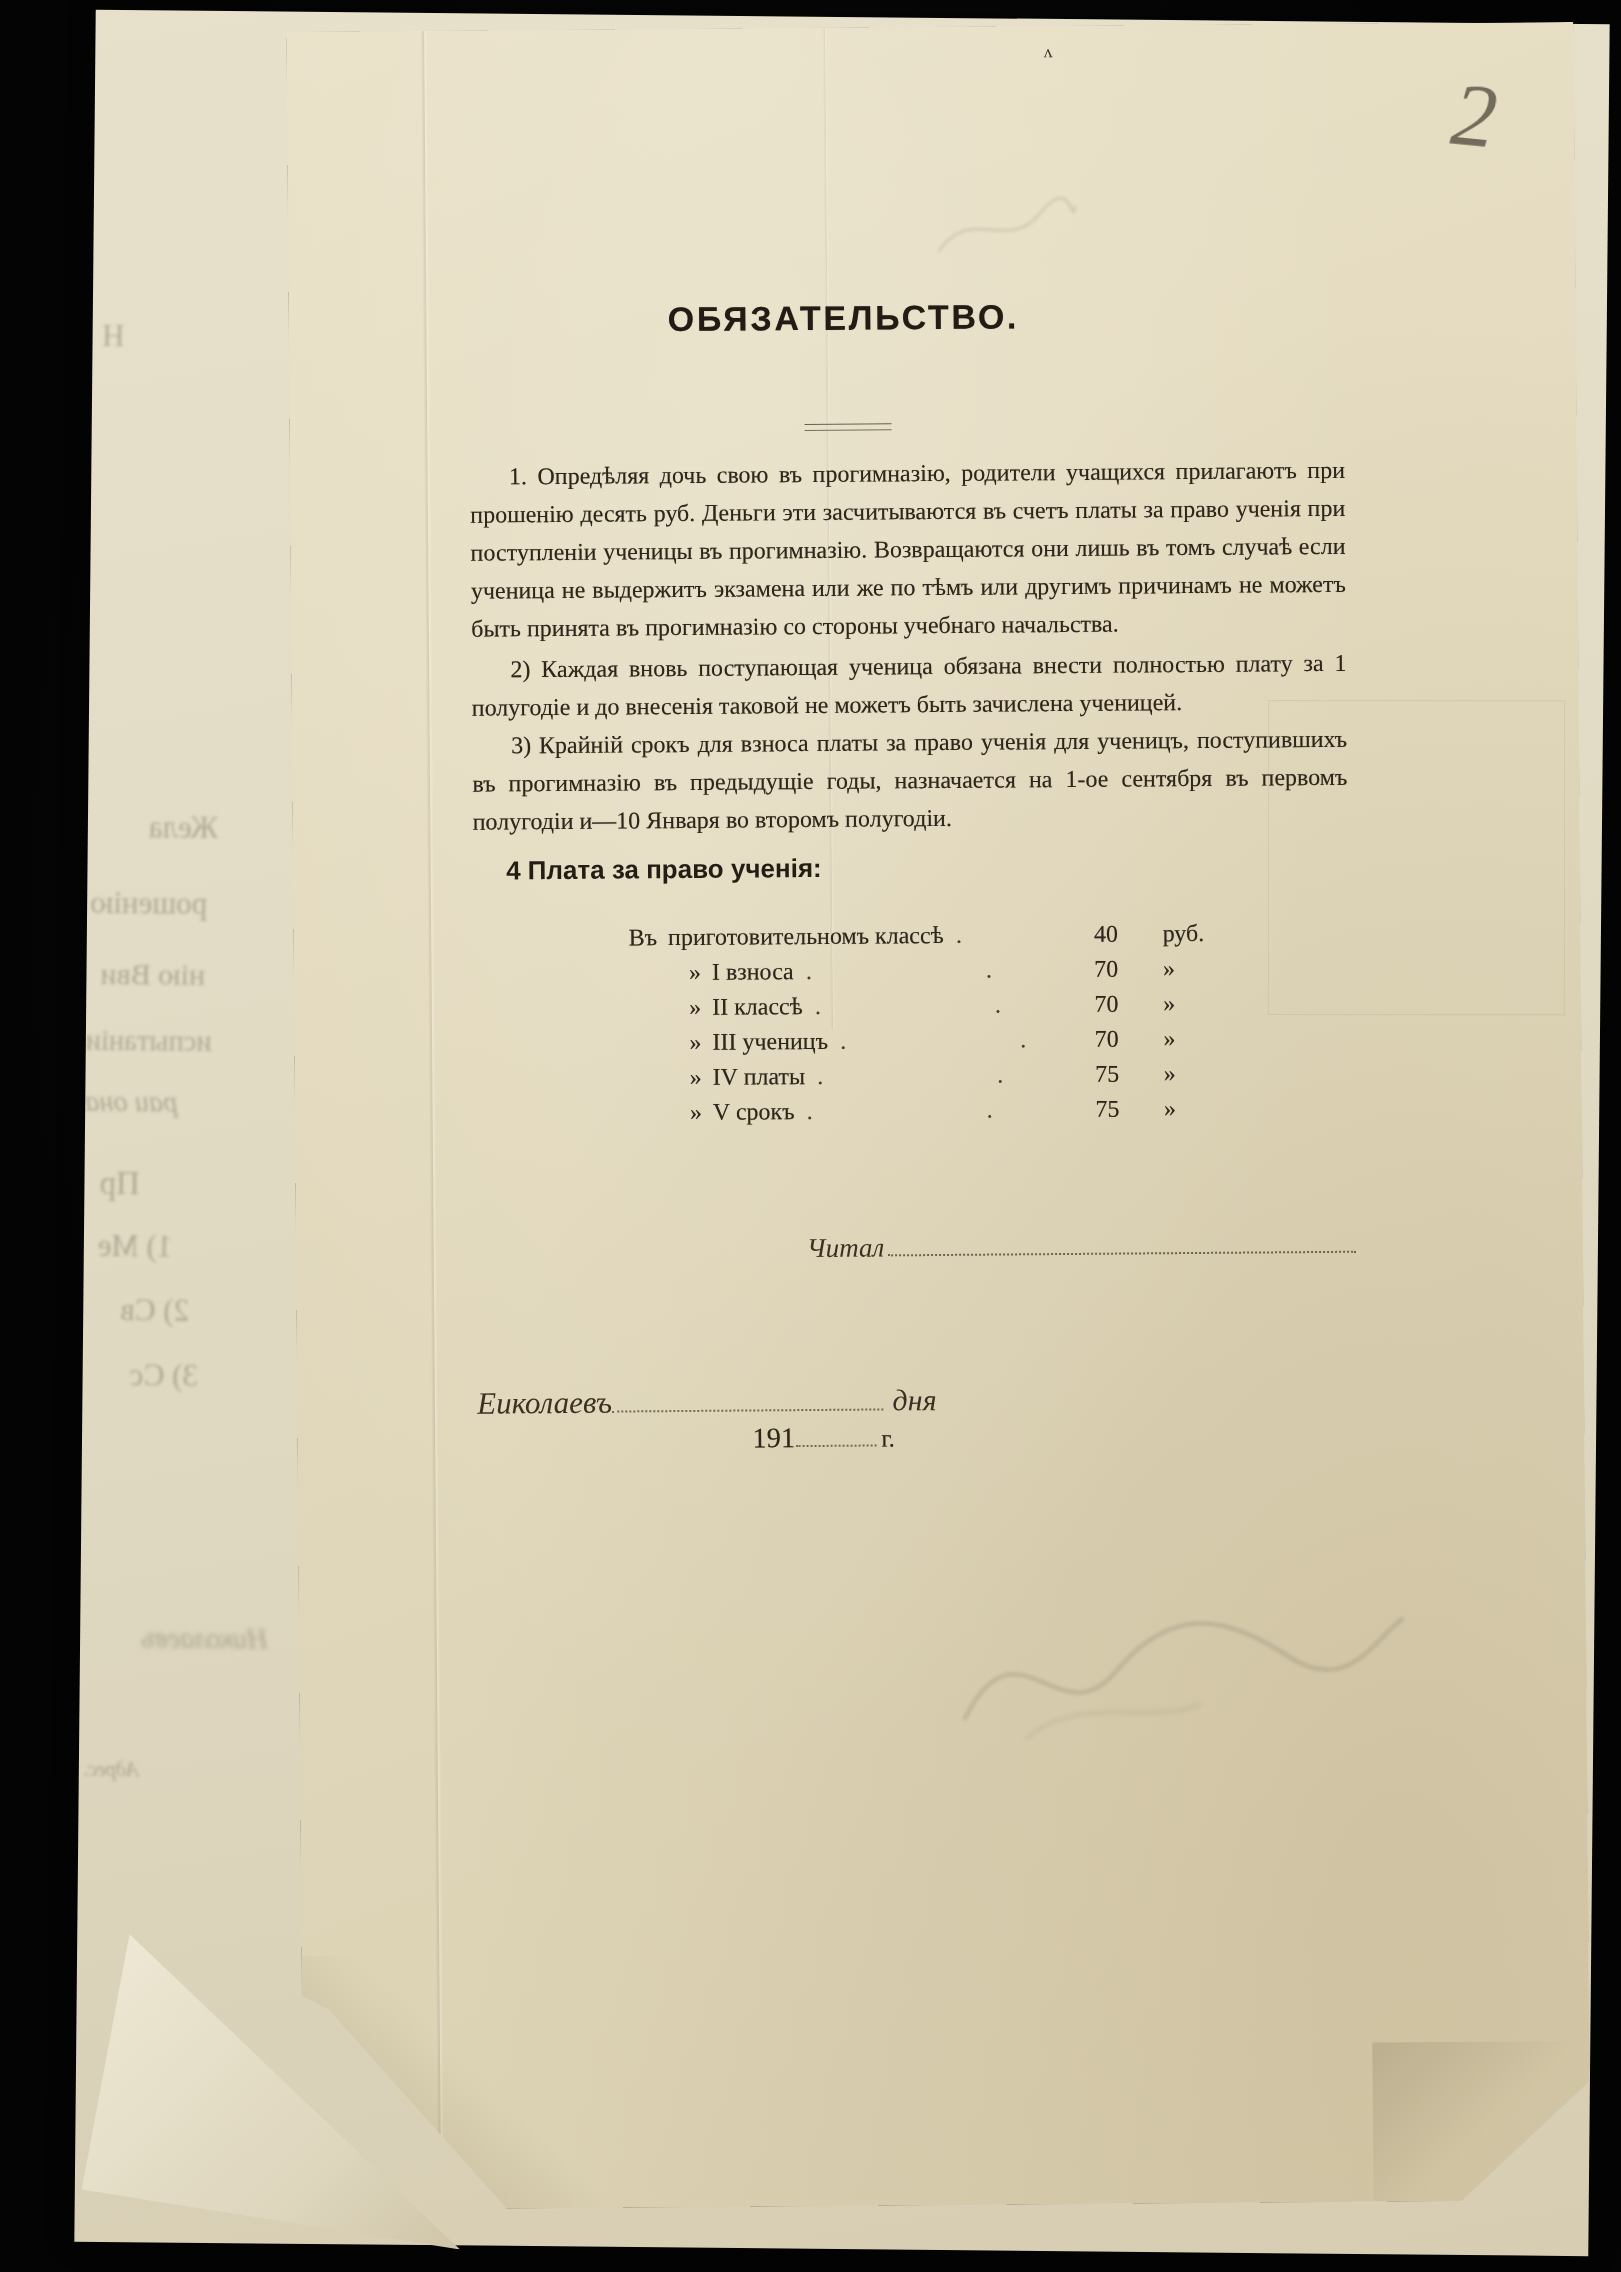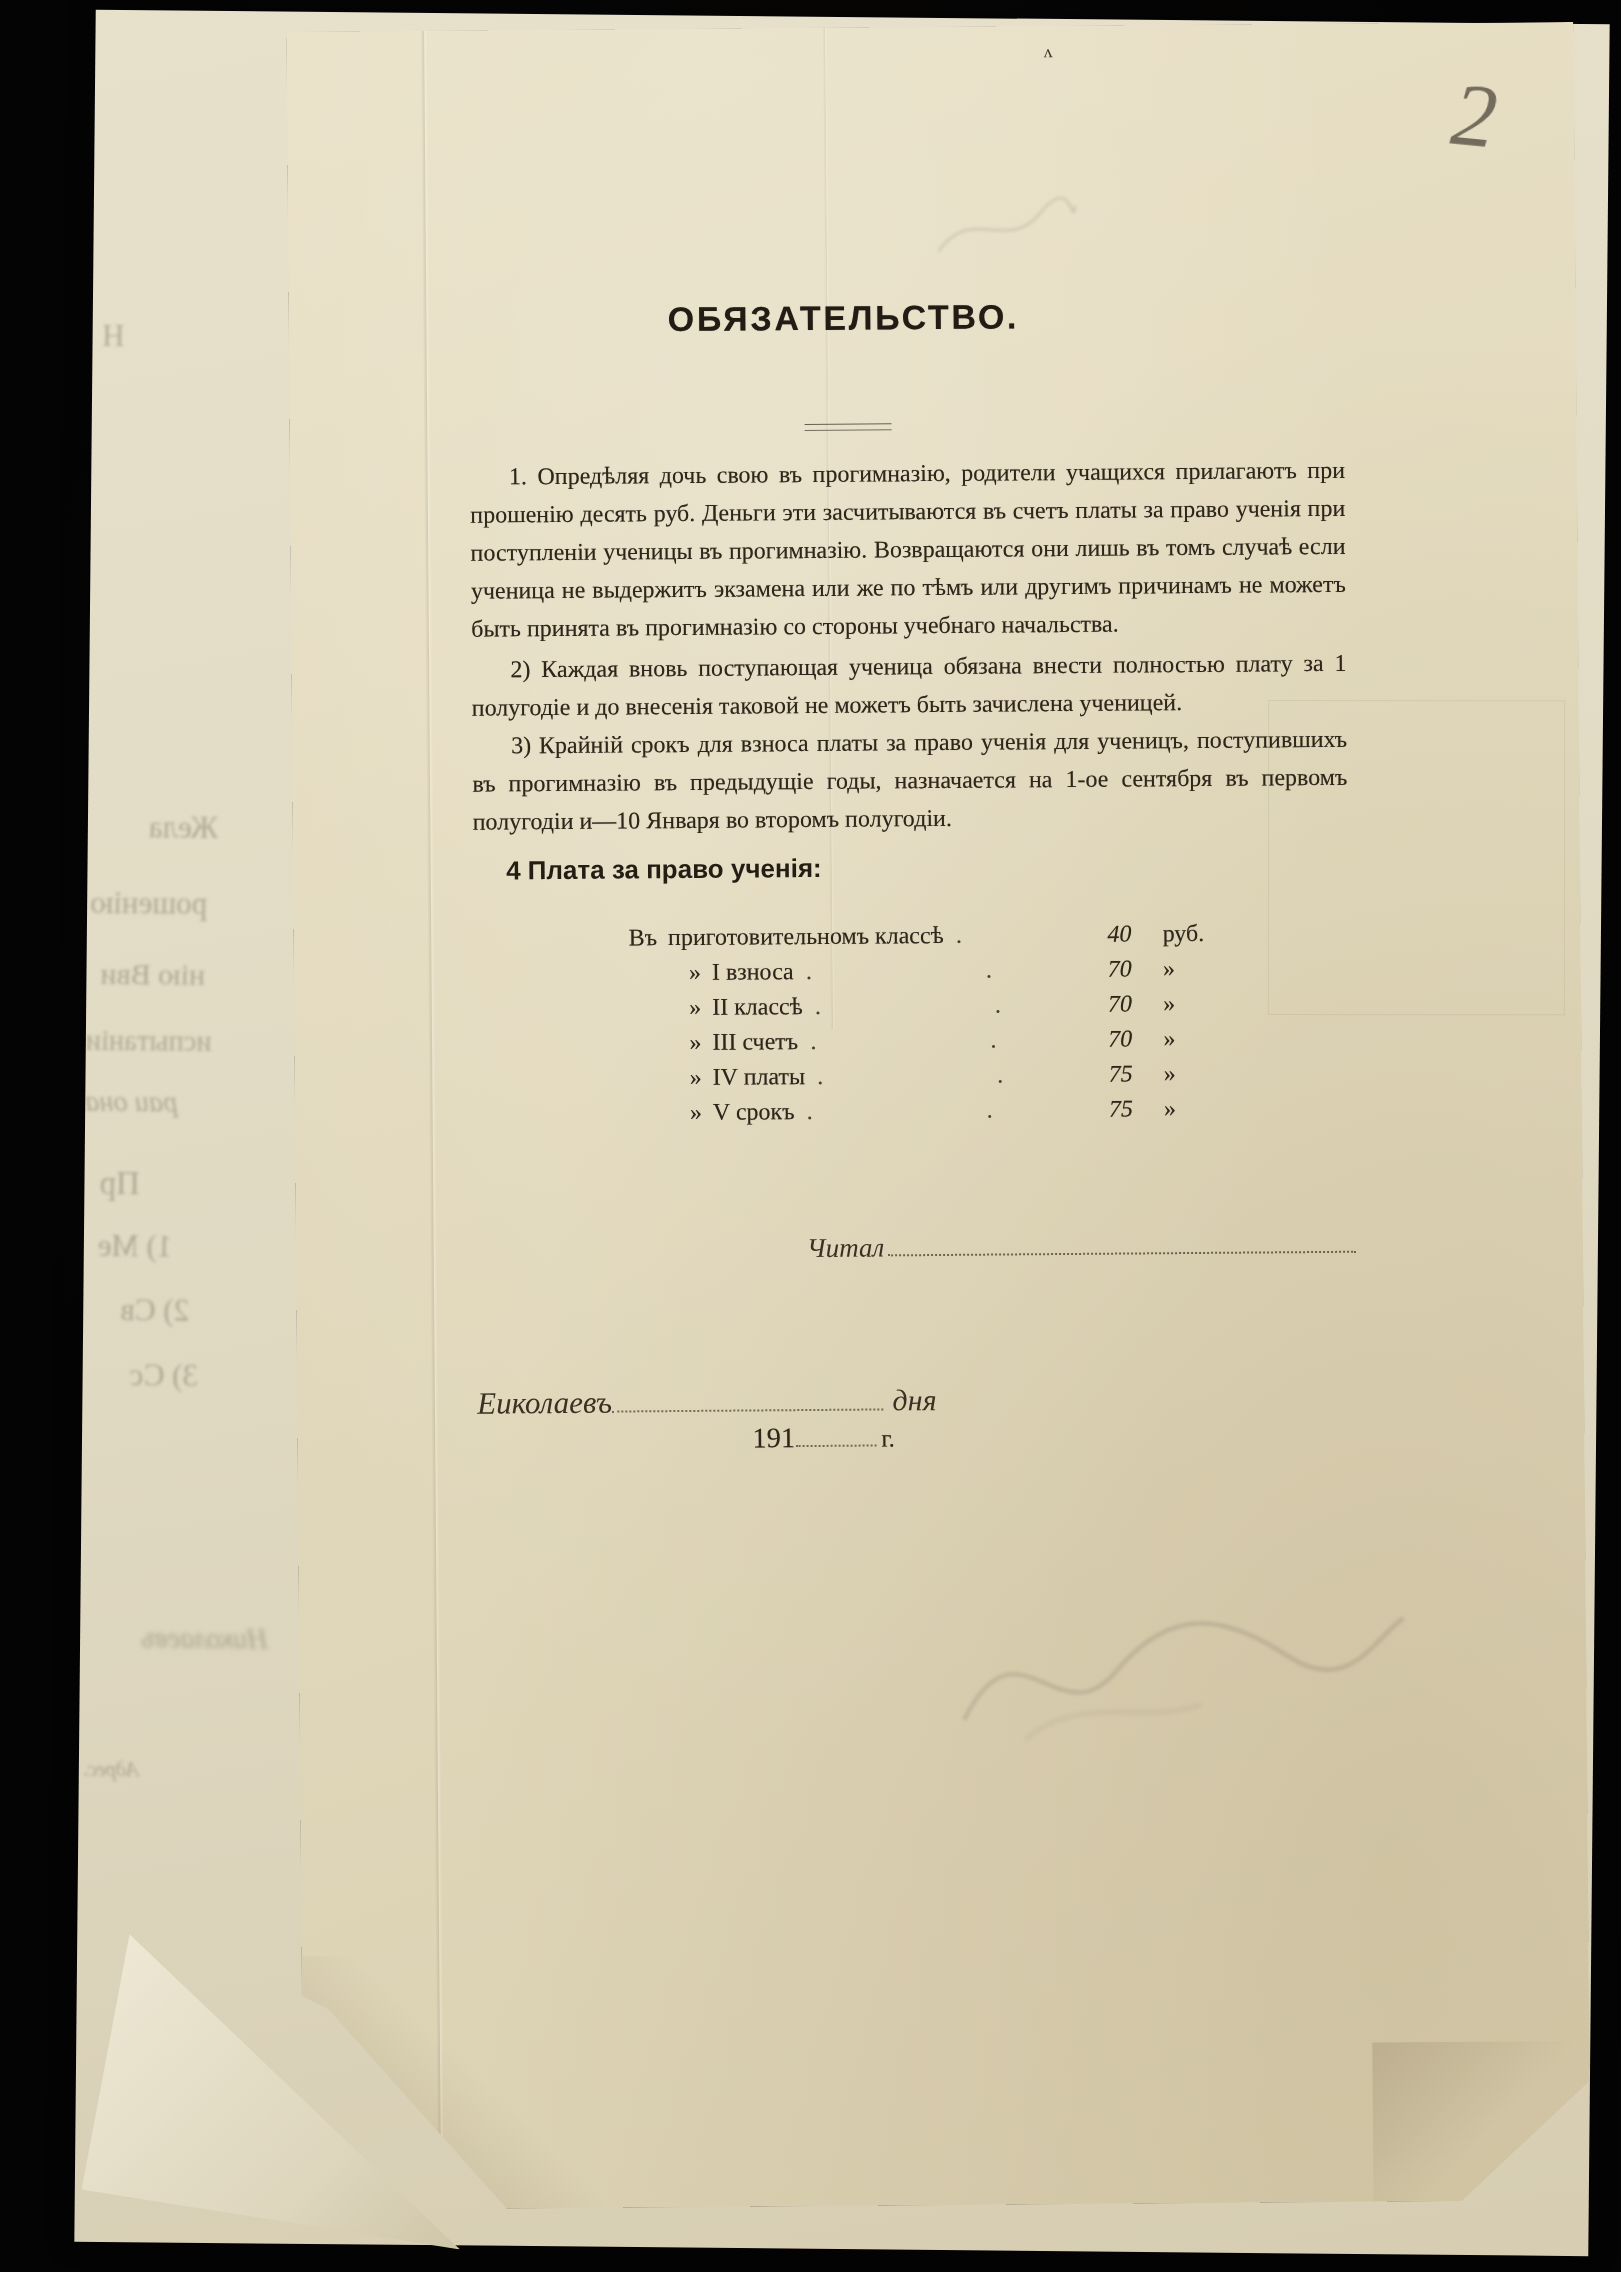--- a/index.html
+++ b/index.html
@@ -88,21 +88,21 @@
     font-family:"Liberation Sans",sans-serif;font-weight:700;font-size:26px;color:#241d14;
   }
   .fee-table{position:absolute;left:335px;top:875px;width:596px;}
   .fee-row{display:flex;align-items:baseline;height:35px;font-size:24px;}
   .fee-row .prefix{margin-right:11px;margin-top:20px;}
   .fee-row.indent .prefix{margin-left:60px;}
   .fee-row .dots{
     flex:1;overflow:hidden;white-space:pre;word-spacing:23px;
     padding:0 12.2px;color:rgba(55,46,34,.85);
   }
-  .fee-row .value{width:51px;text-align:center;font-style:italic;}
+  .fee-row .value{width:51px;text-align:left;}
   .fee-row .unit{width:62px;padding-left:17.6px;}
   .read-line{
     position:absolute;left:511px;top:1204px;width:549px;
     display:flex;align-items:baseline;
   }
   .read-label{font-style:italic;font-size:27px;color:#3a3124;}
   .dotfill{
     flex:1;height:23px;margin-left:4.1px;
     border-bottom:2px dotted rgba(70,60,46,.75);
   }
@@ -192,21 +192,21 @@
       </div>
       <div class="fee-row indent ink">
         <span class="prefix">»</span>
         <span class="label">II классѣ</span>
         <span class="dots">.      .      .      .      .      .</span>
         <span class="value">70</span>
         <span class="unit">»</span>
       </div>
       <div class="fee-row indent ink">
         <span class="prefix">»</span>
-        <span class="label">III счетъ</span>
+        <span class="label">III ученицъ</span>
         <span class="dots">.      .      .      .      .      .</span>
         <span class="value">70</span>
         <span class="unit">»</span>
       </div>
       <div class="fee-row indent ink">
         <span class="prefix">»</span>
         <span class="label">IV платы</span>
         <span class="dots">.      .      .      .      .      .</span>
         <span class="value">75</span>
         <span class="unit">»</span>

